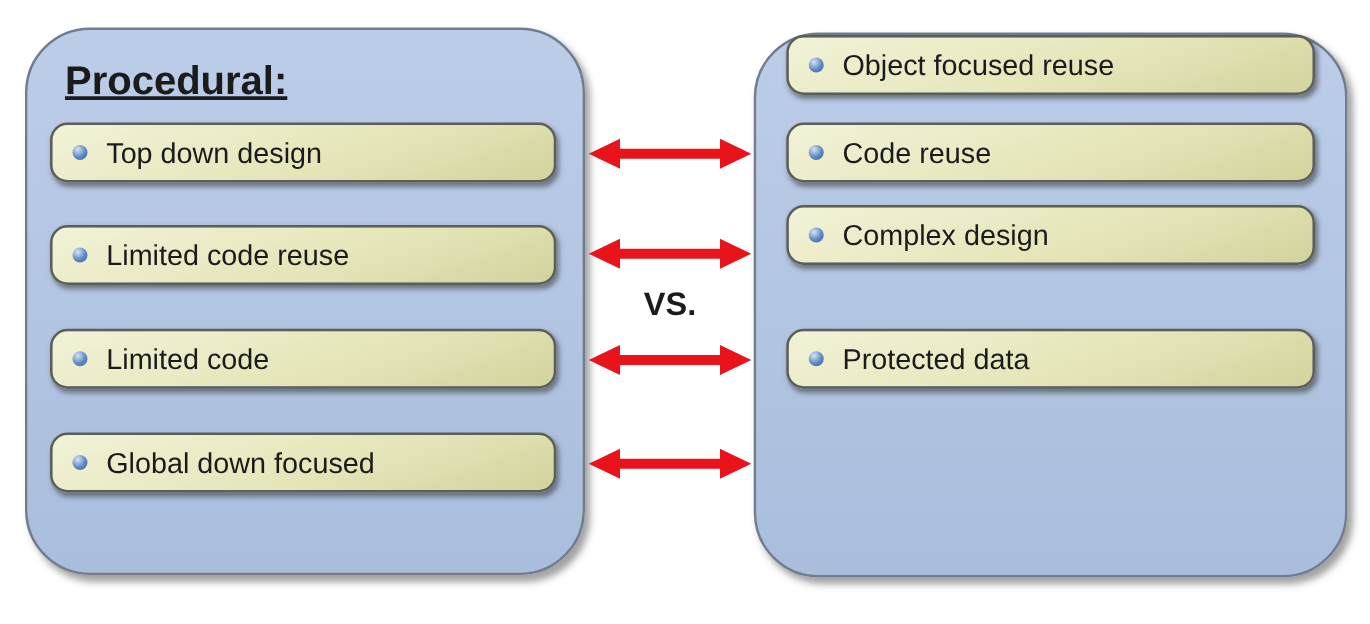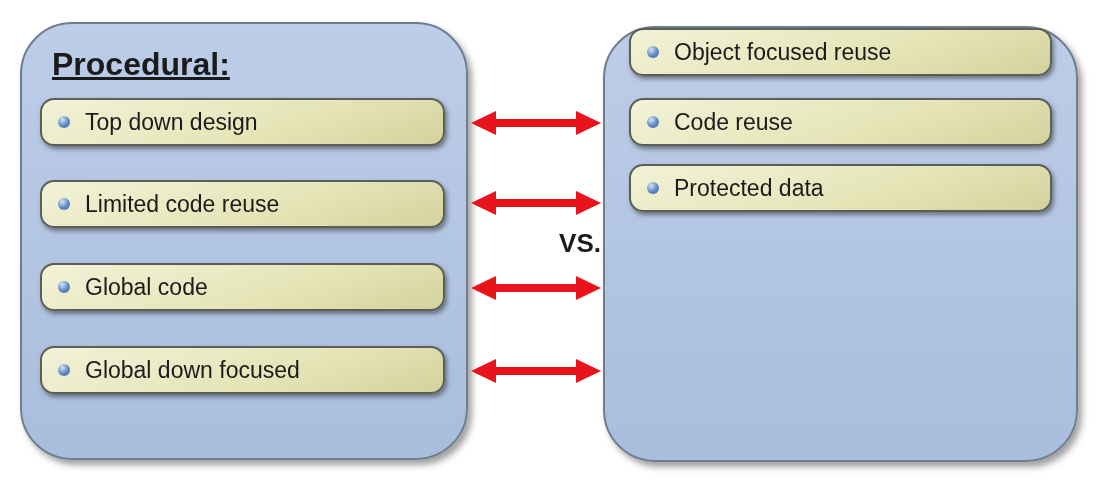--- a/index.html
+++ b/index.html
@@ -104,21 +104,21 @@
     flex: 1;
     height: 8px;
     background: var(--arrow-red, #e8131b);
   }
 
   .vs-label {
     position: absolute;
     left: 471px;
     width: 130px;
     top: 228px;
-    text-align: right;
+    text-align: center;
     font-size: 26px;
     font-weight: 700;
     color: var(--text-dark, #1b1b1b);
   }
 </style>
 </head>
 <body>
 
 <div class="stage">
 
@@ -127,36 +127,40 @@
     <div class="item">
       <span class="bullet"></span>
       <span class="item-label">Top down design</span>
     </div>
     <div class="item">
       <span class="bullet"></span>
       <span class="item-label">Limited code reuse</span>
     </div>
     <div class="item">
       <span class="bullet"></span>
-      <span class="item-label">Global code</span>
+      <span class="item-label">Limited code</span>
     </div>
     <div class="item">
       <span class="bullet"></span>
       <span class="item-label">Global down focused</span>
     </div>
   </div>
 
   <div class="panel right">
     <div class="item">
       <span class="bullet"></span>
       <span class="item-label">Object focused reuse</span>
     </div>
     <div class="item">
       <span class="bullet"></span>
       <span class="item-label">Code reuse</span>
+    </div>
+    <div class="item">
+      <span class="bullet"></span>
+      <span class="item-label">Complex design</span>
     </div>
     <div class="item">
       <span class="bullet"></span>
       <span class="item-label">Protected data</span>
     </div>
   </div>
 
   <div class="arrow a1">
       <span class="shaft"></span>
     </div>

